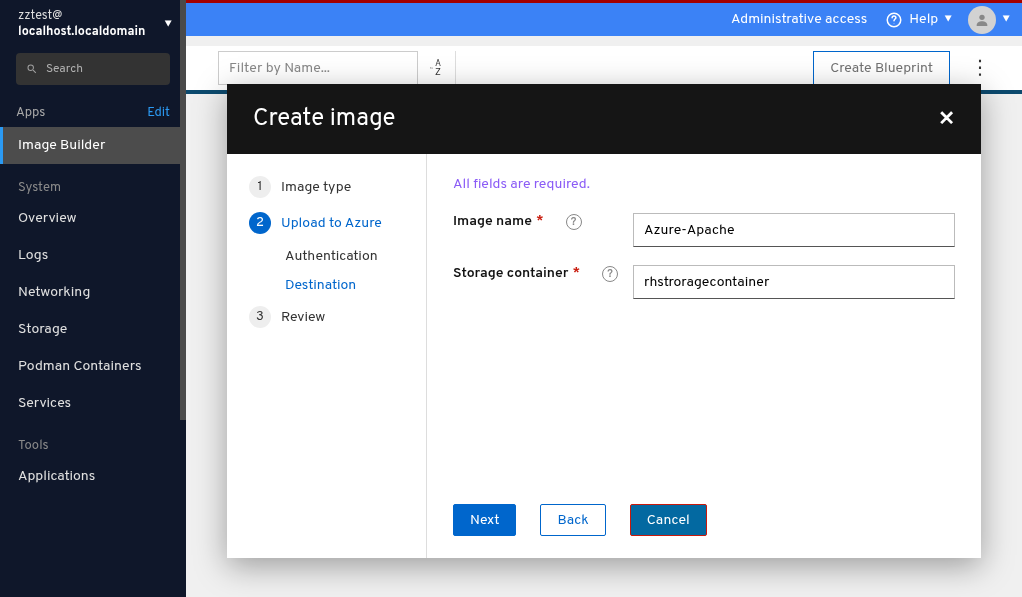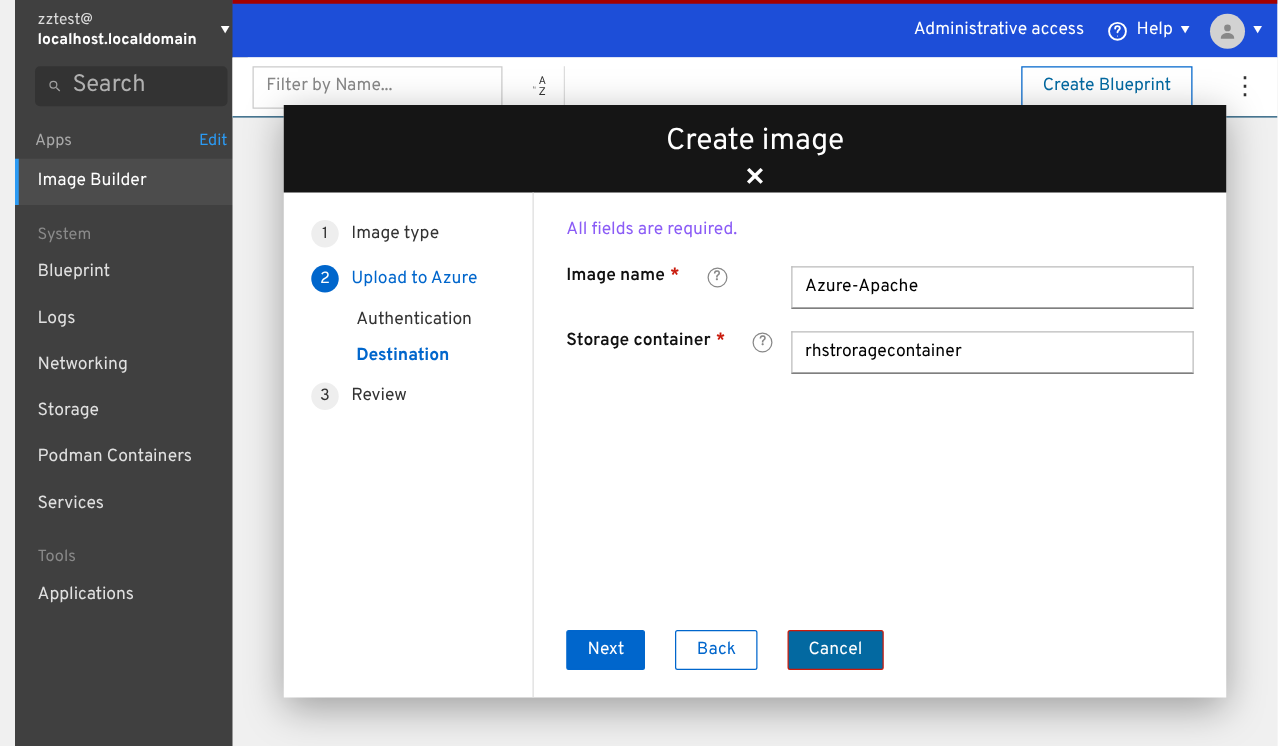--- a/index.html
+++ b/index.html
@@ -1,126 +1,126 @@
 <!DOCTYPE html>
 <html><head>
   <meta charset="utf-8">
   <style>
     * { margin: 0; padding: 0; box-sizing: border-box; font-family: "RedHatText", "Overpass", Arial, sans-serif; }
     body { width: 1022px; height: 597px; overflow: hidden; background: #f0f0f0; position: relative; }
 
     
     .sidebar {
-      position: absolute; left: 12px; top: 0; width: 186px; height: 597px;
-      background: #404040; color: #fff; display: flex; flex-direction: column;
+      position: absolute; left: 0; top: 0; width: 186px; height: 597px;
+      background: #0f172a; color: #fff; display: flex; flex-direction: column;
     }
     .sidebar-scrollbar {
       position: absolute; right: 0; top: 0; width: 6px; height: 420px; background: #4a4a4a;
     }
     .host-row { display:flex; align-items:center; justify-content:space-between; padding:8px 14px 6px 18px; }
     .host { font-size: 12.5px; line-height:1.3; }
     .host .user { color:#ddd; }
     .host .domain { font-weight:700; color:#fff; }
     .host-caret { color:#fff; font-size:10px; }
 
     .search-wrap { padding: 6px 16px 10px 16px; }
     .search {
       background:#333; border:none; border-radius:4px; height:32px;
       display:flex; align-items:center; padding:0 10px; color:#a0a0a0; width:100%;
     }
     .search svg { width:14px; height:14px; fill:#a0a0a0; margin-right:8px; }
     .search input {
-      background:transparent; border:none; color:#ddd; font-size:19px; outline:none; width:100%;
+      background:transparent; border:none; color:#ddd; font-size:12px; outline:none; width:100%;
     }
     .search input::placeholder { color:#b0b0b0; }
 
     .section-header {
       display:flex; justify-content:space-between; align-items:center;
       padding: 10px 16px 6px 16px; font-size:13px; color:#a8a8a8;
     }
     .section-header .edit { color:#2b9af3; font-size:13px; }
 
     .nav-item {
       padding: 10px 16px 10px 18px; font-size:14px; color:#e0e0e0; cursor:pointer;
     }
     .nav-item.active { background:#4c4c4c; color:#fff; border-left:3px solid #2b9af3; padding-left:15px; }
     .section-label { padding: 16px 16px 4px 18px; font-size:13px; color:#8a8a8a; }
 
     
     .topbar {
-      position:absolute; left:186px; top:0; right:0; height:46px;
-      background:#1d4ed8; border-top:3px solid #a30000;
+      position:absolute; left:186px; top:0; right:0; height:36px;
+      background:#3b82f6; border-top:3px solid #a30000;
       display:flex; align-items:center; justify-content:flex-end;
       padding:0 12px; color:#fff; font-size:14px;
     }
     .topbar .admin { margin-right:18px; }
     .topbar .help { display:flex; align-items:center; margin-right:16px; cursor:pointer; }
     .topbar .help svg { width:18px; height:18px; fill:none; stroke:#fff; stroke-width:2; margin-right:6px; }
     .topbar .caret { font-size:10px; margin-left:6px; }
     .topbar .avatar {
       width:28px; height:28px; border-radius:50%; background:#d2d2d2;
       display:flex; align-items:center; justify-content:center;
     }
     .topbar .avatar svg { width:16px; height:16px; fill:#888; }
 
     
     .content {
       position:absolute; left:186px; top:46px; right:0; bottom:0; background:#f0f0f0;
     }
     .toolbar {
-      background:#fff; height:48px; border-bottom:1px solid #0c4a6e; display:flex; align-items:center;
-      padding:0 16px; gap:24px;
+      background:#fff; height:48px; border-bottom:4px solid #0c4a6e; display:flex; align-items:center;
+      padding:0 32px; gap:12px;
     }
     .filter-input {
       border:1px solid #ccc; height:34px; width:200px; padding:0 10px; font-size:14px; color:#666;
     }
     .filter-input::placeholder { color:#888; }
     .sort-btn {
       width:26px; height:34px; display:flex; align-items:center; justify-content:center; cursor:pointer;
       color:#333; font-size:16px; border-right:1px solid #ddd; padding-right:14px;
     }
     .spacer { flex:1; }
     .create-blueprint {
-      border:1px solid #06c; color:#0369a1; background:#fff; height:34px; padding:0 16px;
+      border:1px solid #06c; color:#737373; background:#fff; height:34px; padding:0 16px;
       font-size:14px; cursor:pointer;
     }
     .kebab { width:20px; font-size:20px; color:#333; text-align:center; cursor:pointer; margin-left:8px; }
 
     
     .modal-backdrop {
       position:absolute; left:186px; top:46px; right:0; bottom:0;
       background:rgba(0,0,0,0.0);
       display:flex; justify-content:center;
     }
     .modal {
       position:absolute; top:38px; width:754px; background:#fff;
       box-shadow:0 8px 30px rgba(0,0,0,0.35);
       display:flex; flex-direction:column;
     }
     .modal-header {
       background:#151515; color:#fff; height:70px; display:flex; align-items:center;
-      justify-content:space-between; padding:15px 26px;flex-direction:column;
+      justify-content:space-between; padding:0 26px;
     }
     .modal-title { font-size:24px; font-weight:400; }
     .modal-close { font-size:20px; cursor:pointer; font-weight:700; }
 
     .modal-body { display:flex; min-height:404px; }
 
     .wizard-nav {
       width:200px; border-right:1px solid #ddd; padding:22px 20px 20px 22px; font-size:14px; color:#333;
     }
     .wiz-step { display:flex; align-items:center; margin-bottom:14px; }
     .wiz-step .num {
       width:22px; height:22px; border-radius:50%; background:#eee; color:#333;
       display:flex; align-items:center; justify-content:center; font-size:13px; margin-right:10px;
     }
     .wiz-step.current .num { background:#06c; color:#fff; }
     .wiz-step.current .label { color:#06c; }
     .wiz-sub { margin-left:36px; font-size:14px; margin-bottom:12px; color:#333; }
-    .wiz-sub.active { color:#06c; font-weight:700; }
+    .wiz-sub.active { color:#06c; font-weight:400; }
 
     .wizard-content { flex:1; padding:22px 26px; position:relative; display:flex; flex-direction:column; }
     .req-note { font-size:14px; color:#8b5cf6; margin-bottom:20px; }
     .form-row { display:flex; align-items:flex-start; margin-bottom:18px; }
     .form-label { width:180px; font-size:14px; font-weight:600; color:#111; display:flex; align-items:center; }
     .form-label .req { color:#c9190b; margin-left:4px; }
     .form-label .help-ic {
       margin-left:22px; width:16px; height:16px; border:1.5px solid #888; border-radius:50%;
       display:inline-flex; align-items:center; justify-content:center; font-size:11px; color:#888;
     }
@@ -158,21 +158,21 @@
     </div>
   </div>
 
   <div class="section-header">
     <span>Apps</span>
     <span class="edit">Edit</span>
   </div>
   <div class="nav-item active">Image Builder</div>
 
   <div class="section-label">System</div>
-  <div class="nav-item">Blueprint</div>
+  <div class="nav-item">Overview</div>
   <div class="nav-item">Logs</div>
   <div class="nav-item">Networking</div>
   <div class="nav-item">Storage</div>
   <div class="nav-item">Podman Containers</div>
   <div class="nav-item">Services</div>
 
   <div class="section-label">Tools</div>
   <div class="nav-item">Applications</div>
 </div>
 

